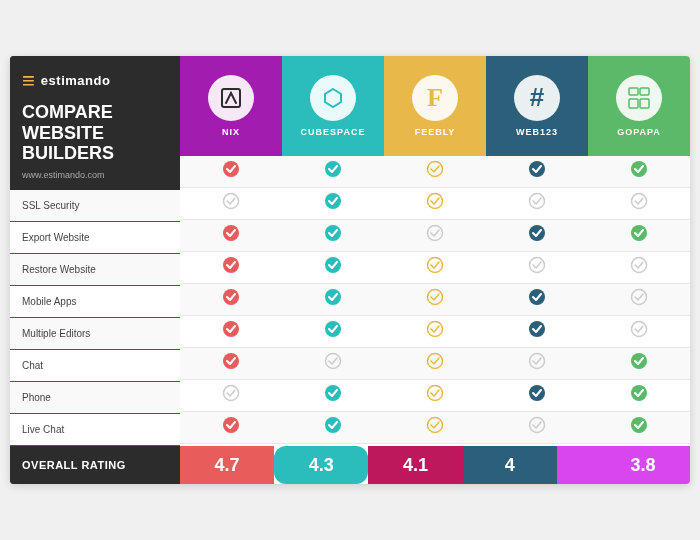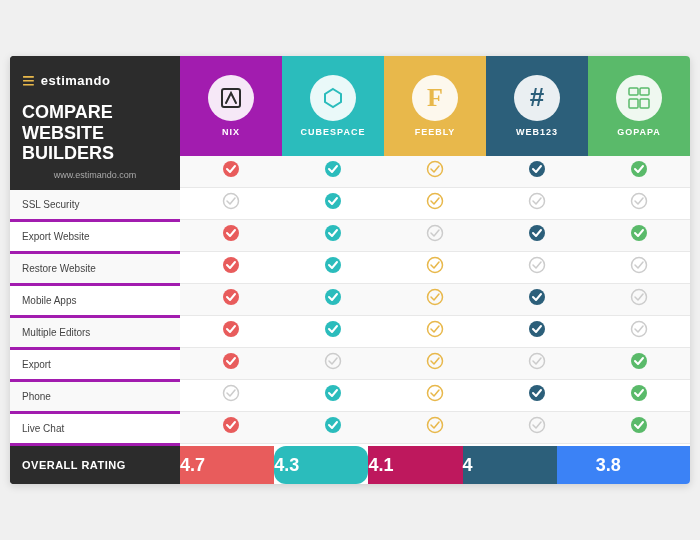--- a/index.html
+++ b/index.html
@@ -55,33 +55,32 @@
       color: #fff;
       font-size: 18px;
       font-weight: 900;
       text-transform: uppercase;
       line-height: 1.15;
       margin-bottom: 6px;
     }
     .sidebar-url {
       color: #aaa;
       font-size: 9px;
-      text-align: center;
     }
     .feature-list {
       flex: 1;
       display: flex;
       flex-direction: column;
     }
     .feature-row {
       height: 32px;
       display: flex;
       align-items: center;
       padding: 0 12px;
-      border-bottom: 3px solid #a21caf;
+      border-bottom: 1px solid #a21caf;
     }
     .feature-row:nth-child(odd) {
       background: #f9f9f9;
     }
     .feature-row:nth-child(even) {
       background: #fff;
     }
     .feature-label {
       font-size: 10px;
       color: #444;
@@ -170,26 +169,27 @@
     }
     
     .rating-row {
       display: flex;
       height: 38px;
     }
     .rating-cell {
       flex: 1;
       display: flex;
       align-items: center;
+      justify-content: center;
     }
     .rating-cell.nix { background: #e85c5c; }
     .rating-cell.cubespace { background: #2bbcbc; border-radius: 12px; }
     .rating-cell.feebly { background: #be185d; }
     .rating-cell.web123 { background: #2c5f7a; }
-    .rating-cell.gopapa { background: #3b82f6; padding-left: 39px; }
+    .rating-cell.gopapa { background: #d946ef; padding-left: 39px; }
     .rating-value {
       color: #fff;
       font-size: 18px;
       font-weight: 900;
     }
   </style>
 </head>
 <body>
 
 <div class="card">
@@ -214,21 +214,21 @@
         <div class="feature-row">
           <span class="feature-label">Restore Website</span>
         </div>
         <div class="feature-row">
           <span class="feature-label">Mobile Apps</span>
         </div>
         <div class="feature-row">
           <span class="feature-label">Multiple Editors</span>
         </div>
         <div class="feature-row">
-          <span class="feature-label">Export</span>
+          <span class="feature-label">Chat</span>
         </div>
         <div class="feature-row">
           <span class="feature-label">Phone</span>
         </div>
         <div class="feature-row">
           <span class="feature-label">Live Chat</span>
         </div>
       </div>
     <div class="overall-label-cell">
       <span class="overall-label">Overall Rating</span>

